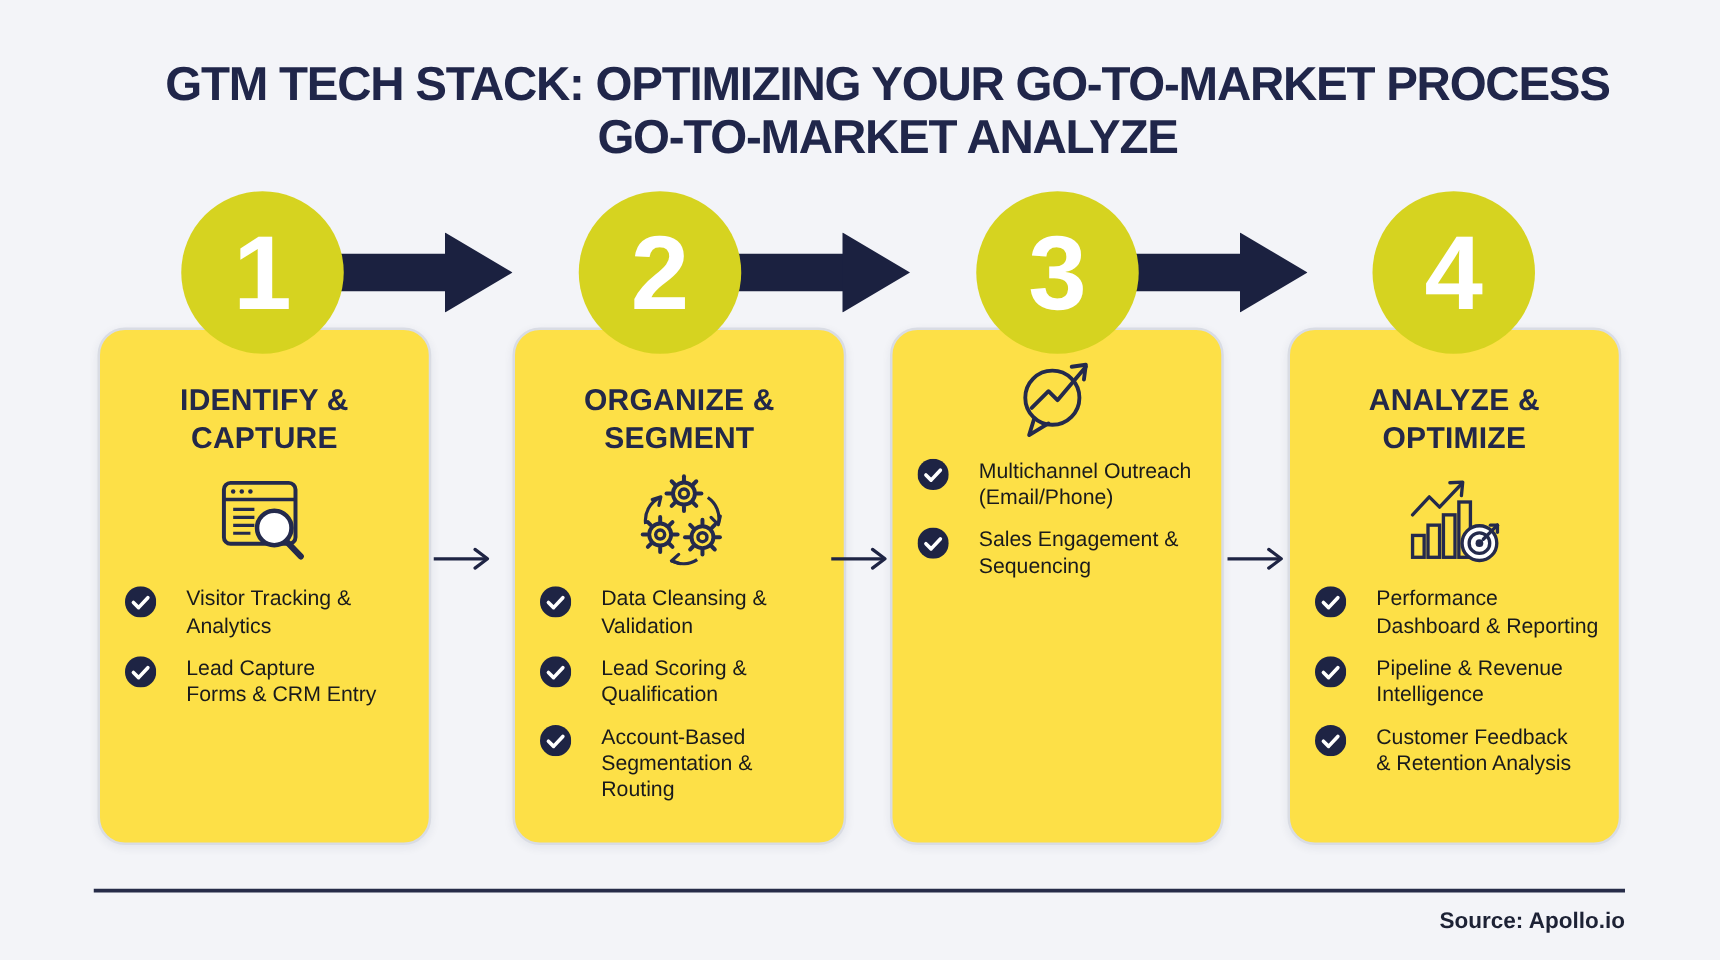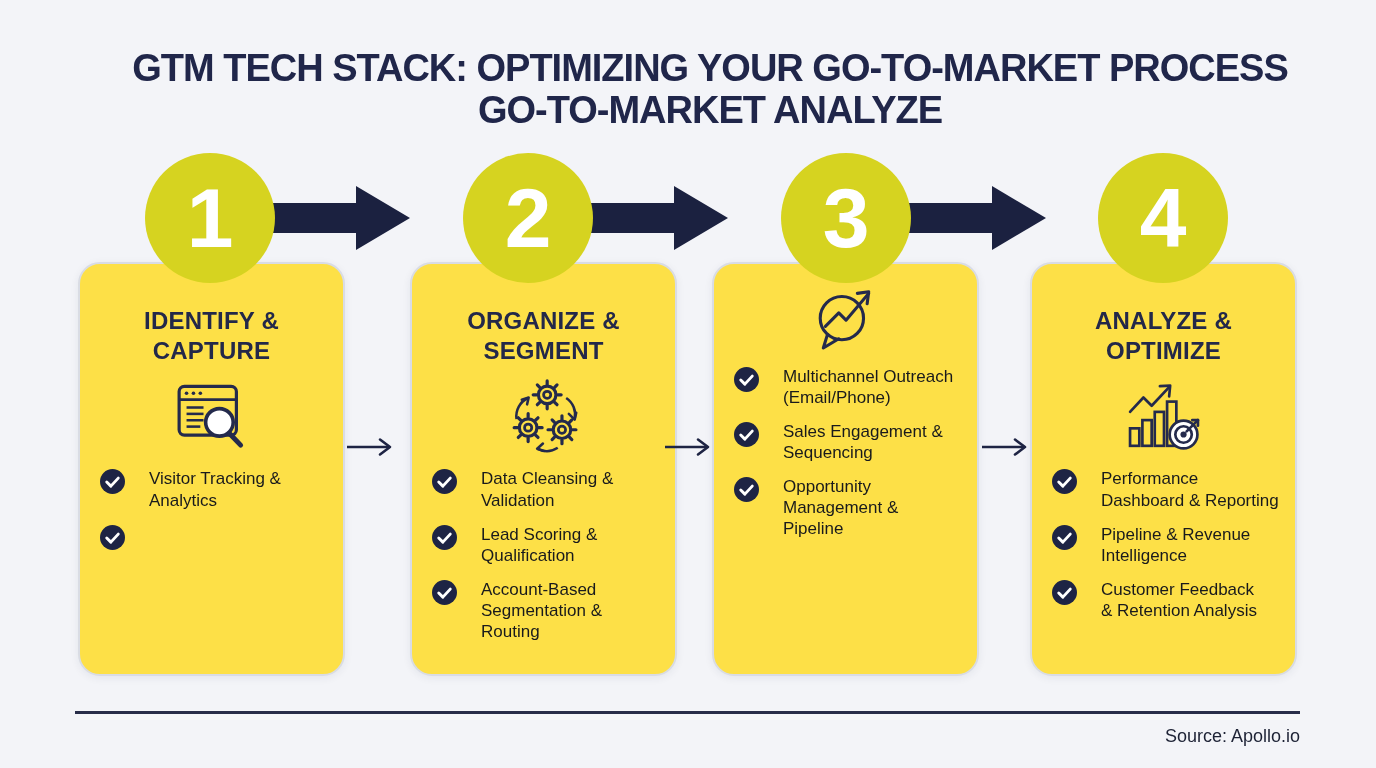--- a/index.html
+++ b/index.html
@@ -30,21 +30,21 @@
   .card-list{margin:8px 8px 0 20px;display:flex;flex-direction:column;gap:13px;}
   .item{display:flex;gap:24px;align-items:flex-start;}
   .check{width:25px;height:25px;flex:0 0 25px;margin-top:1px;}
   .item-text{font-size:17px;line-height:1.24;color:#191a1c;white-space:pre-line;}
   
   .mini-arrow{position:absolute;top:436px;width:50px;height:22px;z-index:2;}
   .m1{left:345px}.m2{left:663px}.m3{left:980px}
   
   .footer-line{position:absolute;left:75px;top:711px;width:1225px;height:3px;background:#272c49;}
   .source{position:absolute;top:726px;left:75px;width:1225px;text-align:right;
-    font-size:18px;color:#1d2235;}
+    font-size:18px;color:#1d2235;font-weight:bold;}
 </style>
 </head>
 <body>
 
 <div class="canvas">
 
   <div class="title">
     <div class="line">GTM TECH STACK: OPTIMIZING YOUR GO-TO-MARKET PROCESS</div>
     <div class="line">GO-TO-MARKET ANALYZE</div>
   </div>
@@ -100,20 +100,22 @@
             <polyline points="7,13.5 11.3,17.8 19,9.5" fill="none" stroke="#ffffff" stroke-width="3" stroke-linecap="round" stroke-linejoin="round"></polyline>
           </svg>
         <span class="item-text">Visitor Tracking &amp;
 Analytics</span>
       </div>
       <div class="item">
         <svg class="check" viewBox="0 0 26 26">
             <circle cx="13" cy="13" r="13" fill="#1e2444"></circle>
             <polyline points="7,13.5 11.3,17.8 19,9.5" fill="none" stroke="#ffffff" stroke-width="3" stroke-linecap="round" stroke-linejoin="round"></polyline>
           </svg>
+        <span class="item-text">Lead Capture
+Forms &amp; CRM Entry</span>
       </div>
     </div>
   </div>
 
   <div class="card k2">
     <h2 class="card-heading">ORGANIZE &amp;
 SEGMENT</h2>
     <div class="card-icon">
       <svg width="74" height="76" viewBox="0 0 70 70">
         <defs>
@@ -191,29 +193,20 @@
 (Email/Phone)</span>
       </div>
       <div class="item">
         <svg class="check" viewBox="0 0 26 26">
             <circle cx="13" cy="13" r="13" fill="#1e2444"></circle>
             <polyline points="7,13.5 11.3,17.8 19,9.5" fill="none" stroke="#ffffff" stroke-width="3" stroke-linecap="round" stroke-linejoin="round"></polyline>
           </svg>
         <span class="item-text">Sales Engagement &amp;
 Sequencing</span>
       </div>
-      <div class="item">
-        <svg class="check" viewBox="0 0 26 26">
-            <circle cx="13" cy="13" r="13" fill="#1e2444"></circle>
-            <polyline points="7,13.5 11.3,17.8 19,9.5" fill="none" stroke="#ffffff" stroke-width="3" stroke-linecap="round" stroke-linejoin="round"></polyline>
-          </svg>
-        <span class="item-text">Opportunity
-Management &amp;
-Pipeline</span>
-      </div>
     </div>
   </div>
 
   <div class="card k4">
     <h2 class="card-heading">ANALYZE &amp;
 OPTIMIZE</h2>
     <div class="card-icon">
       <svg width="80" height="72" viewBox="0 0 76 70">
         <rect x="5" y="47" width="9" height="17" fill="none" stroke="#242a4c" stroke-width="2.6"></rect>
         <rect x="17" y="39" width="9" height="25" fill="none" stroke="#242a4c" stroke-width="2.6"></rect>

